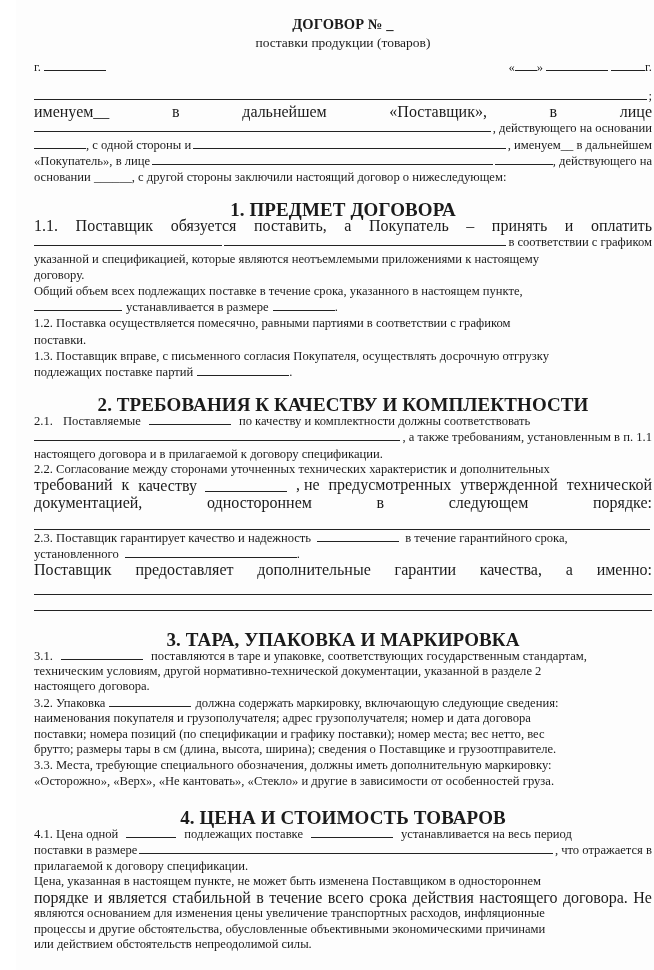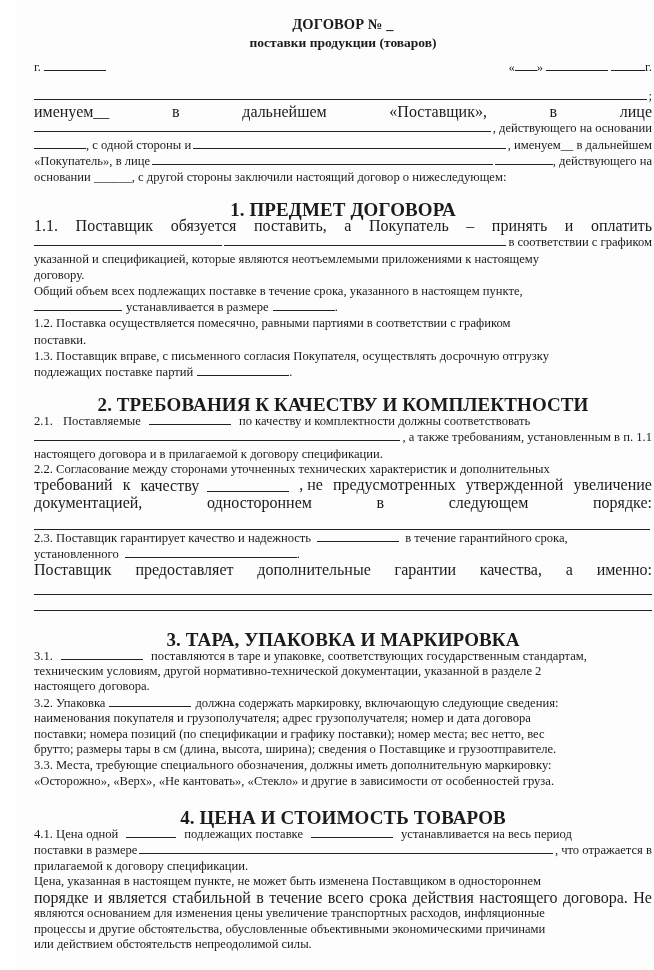--- a/index.html
+++ b/index.html
@@ -33,21 +33,21 @@
   .doc-title {
     text-align: center;
     font-weight: bold;
     font-size: 14.5px;
     line-height: 17px;
     letter-spacing: 0.1px;
     margin: 6px 0 0 0;
   }
   .doc-subtitle {
     text-align: center;
-    font-weight: bold;
+    font-weight: normal;
     font-size: 13.5px;
     line-height: 17px;
     margin: 1px 0 0 0;
   }
   .section-title {
     text-align: center;
     font-weight: bold;
     font-size: 19px;
     line-height: 16px;
     margin: 7px 0 0 0;
@@ -238,21 +238,21 @@
   <div class="line">настоящего договора и в прилагаемой к договору спецификации.</div>
   <div class="line tight">2.2. Согласование между сторонами уточненных технических характеристик и дополнительных</div>
 
   <div class="spread">
     <span>требований</span>
     <span>к</span>
     <span class="nowrap"><span>качеству</span><span class="u" style="width:82px;margin-left:8px"></span></span>
     <span>, не</span>
     <span>предусмотренных</span>
     <span>утвержденной</span>
-    <span>увеличение</span>
+    <span>технической</span>
   </div>
 
   <div class="spread">
     <span>документацией,</span>
     <span>одностороннем</span>
     <span>в</span>
     <span>следующем</span>
     <span>порядке:</span>
   </div>
 

